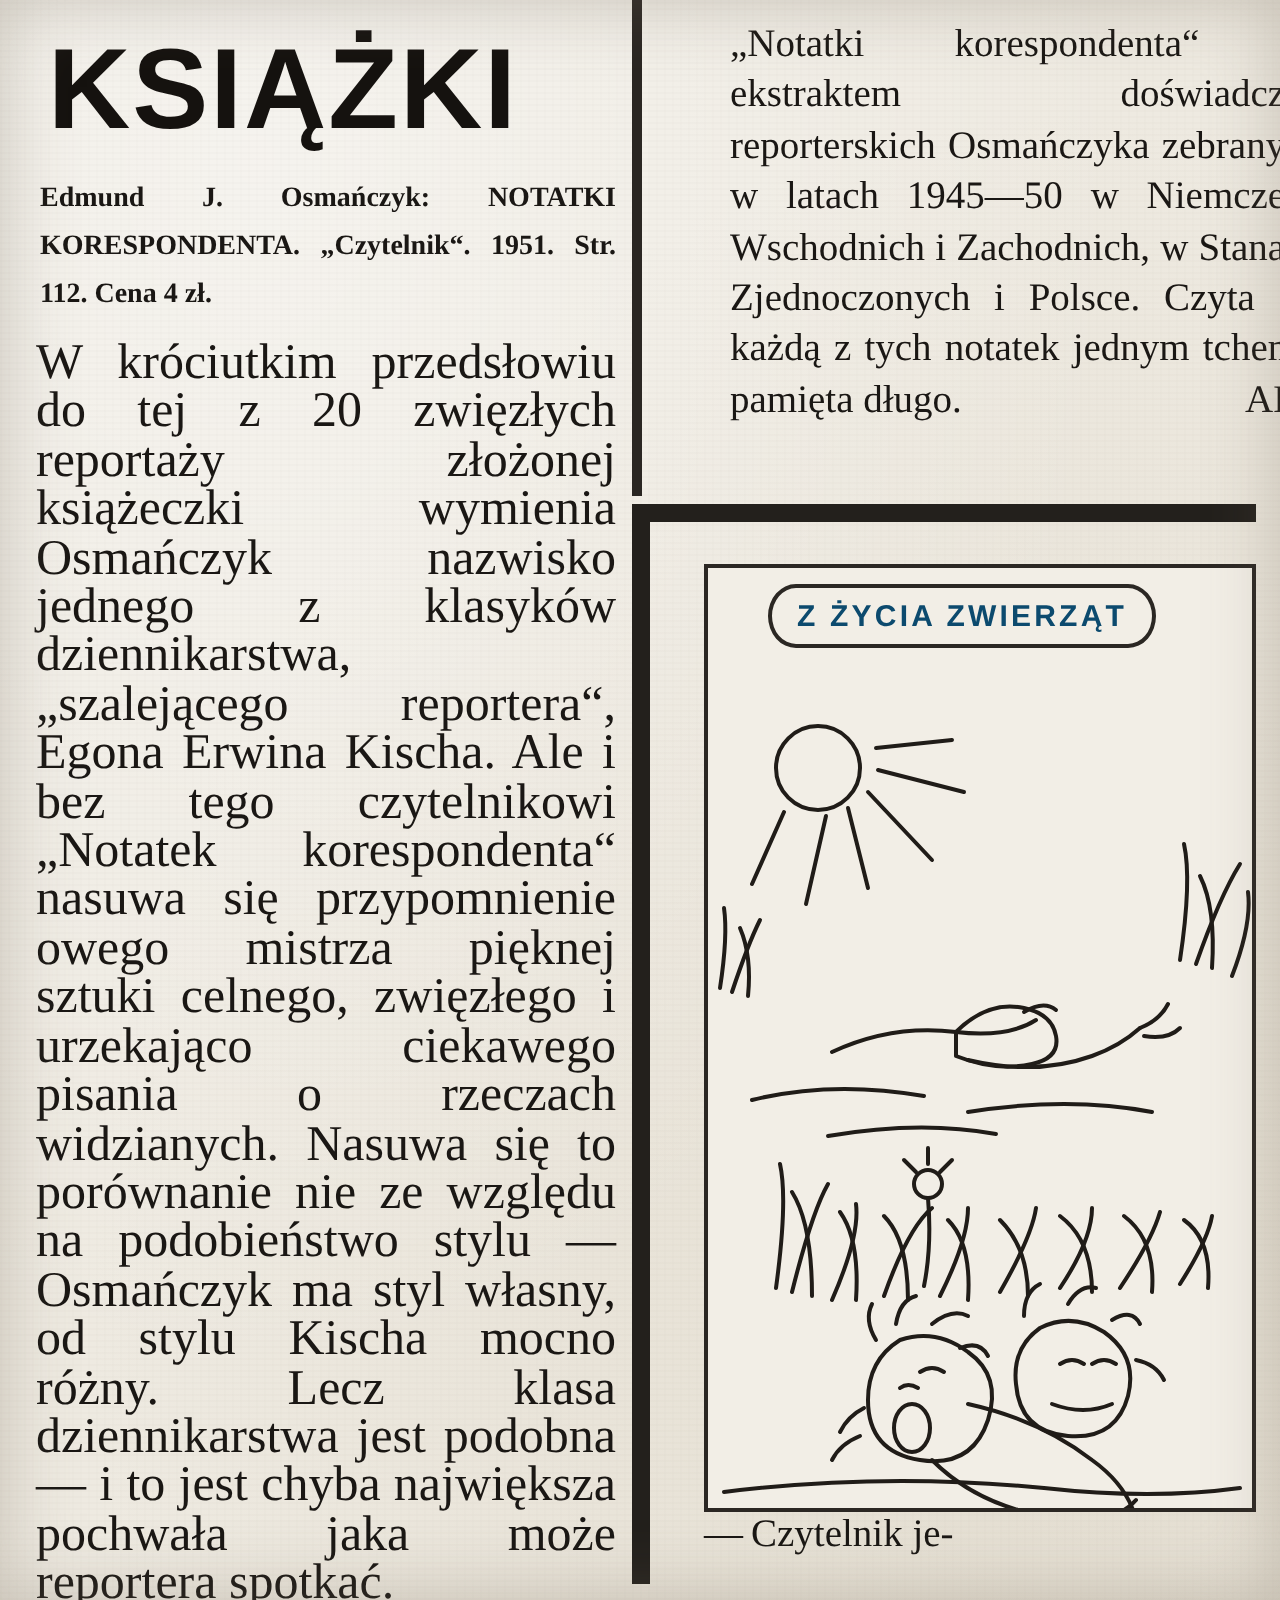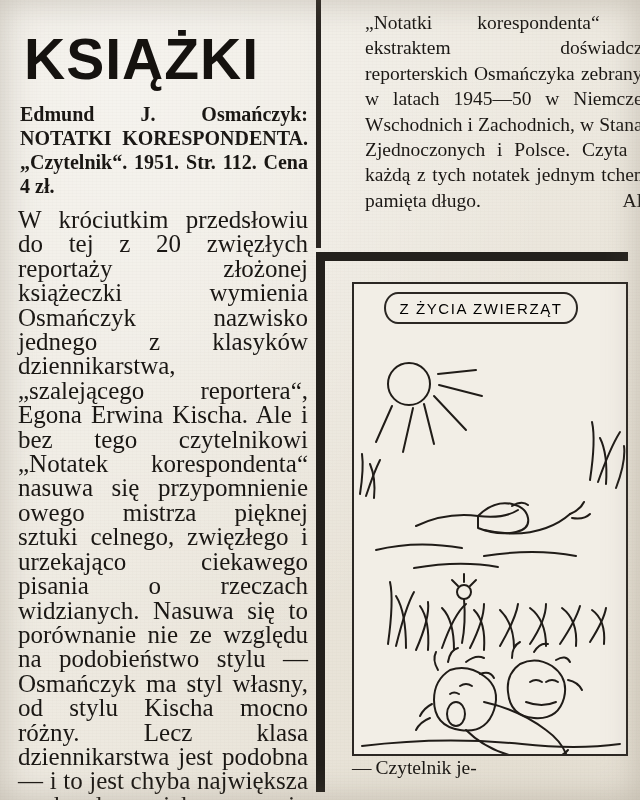--- a/index.html
+++ b/index.html
@@ -40,26 +40,26 @@
     left: 18px;
     top: 14px;
     width: 290px;
   }
   .masthead {
     font-family: "Liberation Sans", sans-serif;
     font-weight: bold;
     font-size: 57px;
     line-height: 62px;
     letter-spacing: 1px;
-    margin: 14px 0 10px 6px;
+    margin: 0 0 10px 6px;
     color: #15120f;
   }
   .book-ref {
     font-family: "Liberation Serif", serif;
-    font-size: 20px;
+    font-size: 14px;
     line-height: 24px;
     text-align: justify;
     text-justify: inter-word;
     font-weight: bold;
     margin: 12px 0 10px 0;
     padding-left: 2px;
   }
   .body-text {
     font-size: 25px;
     line-height: 24.4px;
@@ -137,22 +137,22 @@
     border: 2px solid #2b2723;
     border-radius: 14px / 16px;
     display: flex;
     align-items: center;
     justify-content: center;
   }
   .cartoon-caption-box span {
     font-family: "Liberation Sans", sans-serif;
     font-size: 15px;
     letter-spacing: 1.6px;
-    font-weight: normal;
-    color: #000000;
+    font-weight: bold;
+    color: #0c4a6e;
   }
   .cartoon svg { display: block; }
   .cartoon-bottom-text {
     position: absolute;
     left: 352px;
     top: 756px;
     width: 274px;
     font-size: 19.5px;
     line-height: 24px;
     text-align: justify;

